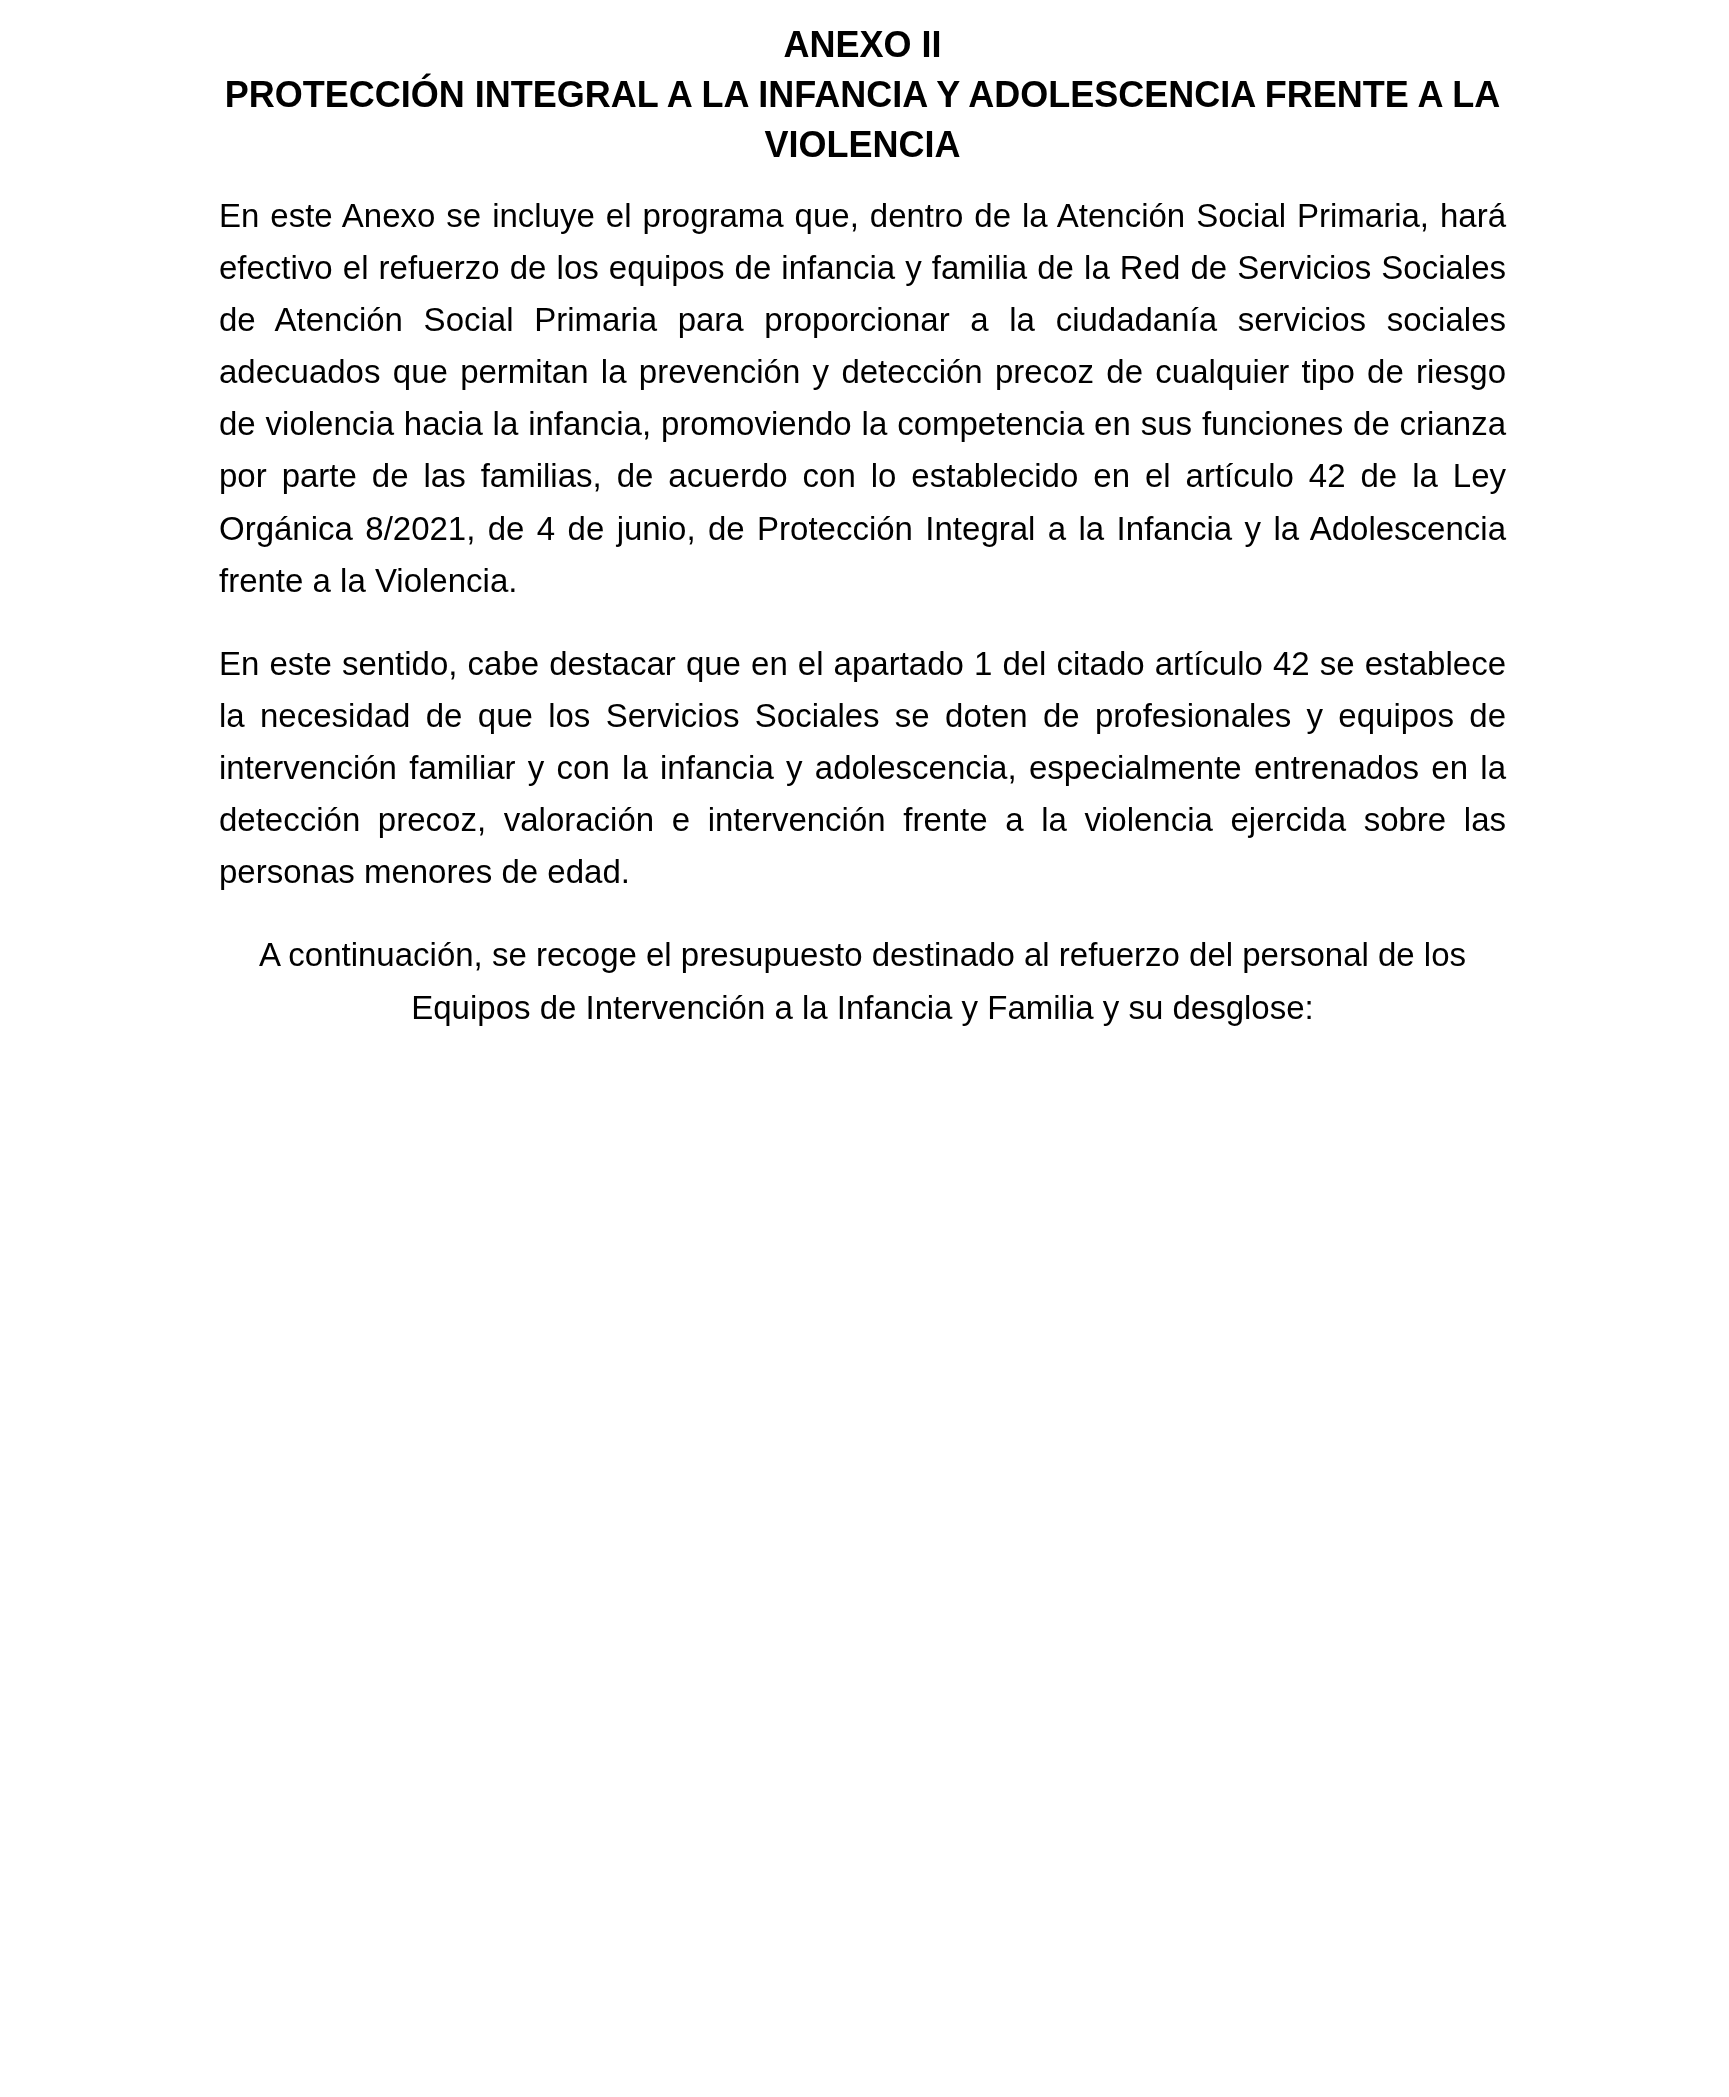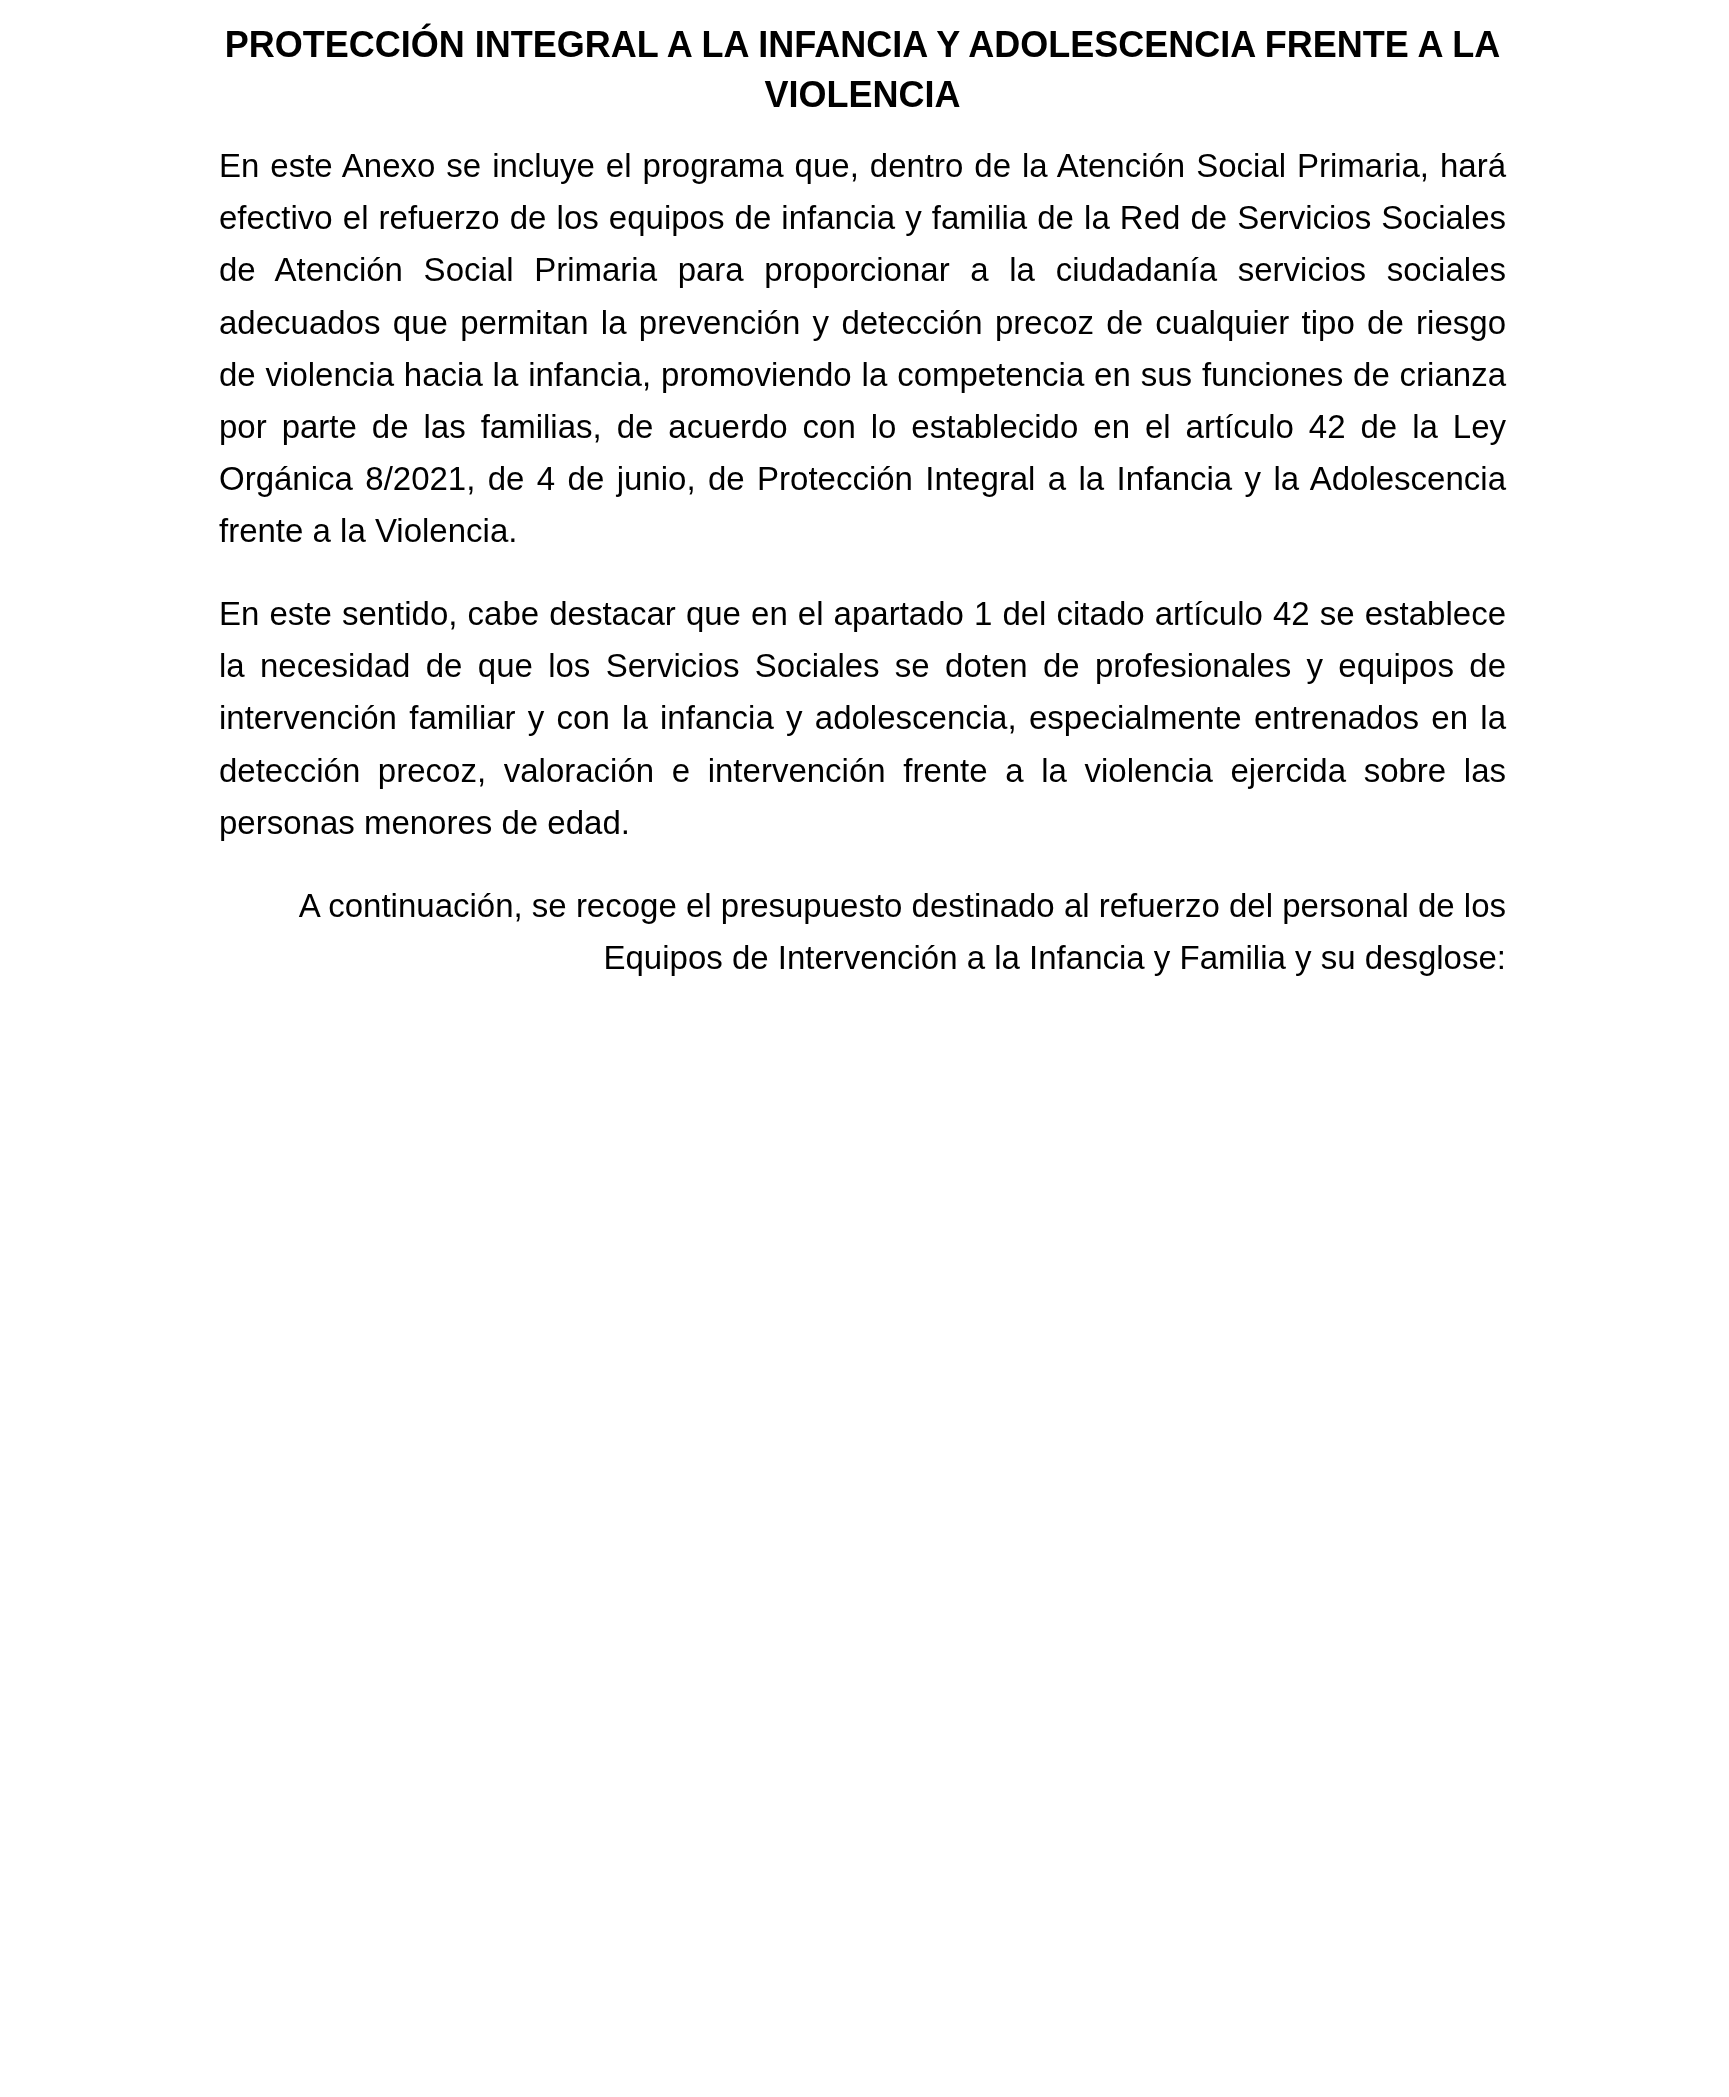--- a/index.html
+++ b/index.html
@@ -43,29 +43,30 @@
   .doc-body p {
     font-size: 33px;
     line-height: 1.58;
     text-align: justify;
     text-justify: inter-word;
     color: #000000;
     margin-bottom: 31px;
   }
 
   .doc-body p.last-para {
-    text-align: right;
+    text-align: center;
   }
 </style>
 </head>
 <body>
 
 <div class="page">
 
   <h1 class="doc-title">
+    <span class="title-line">ANEXO II</span>
     <span class="title-main">PROTECCIÓN INTEGRAL A LA INFANCIA Y ADOLESCENCIA FRENTE A LA VIOLENCIA</span>
   </h1>
 
   <div class="doc-body">
     <p>En este Anexo se incluye el programa que, dentro de la Atención Social Primaria, hará efectivo el refuerzo de los equipos de infancia y familia de la Red de Servicios Sociales de Atención Social Primaria para proporcionar a la ciudadanía servicios sociales adecuados que permitan la prevención y detección precoz de cualquier tipo de riesgo de violencia hacia la infancia, promoviendo la competencia en sus funciones de crianza por parte de las familias, de acuerdo con lo establecido en el artículo 42 de la Ley Orgánica 8/2021, de 4 de junio, de Protección Integral a la Infancia y la Adolescencia frente a la Violencia.</p>
 
     <p>En este sentido, cabe destacar que en el apartado 1 del citado artículo 42 se establece la necesidad de que los Servicios Sociales se doten de profesionales y equipos de intervención familiar y con la infancia y adolescencia, especialmente entrenados en la detección precoz, valoración e intervención frente a la violencia ejercida sobre las personas menores de edad.</p>
 
     <p class="last-para">A continuación, se recoge el presupuesto destinado al refuerzo del personal de los Equipos de Intervención a la Infancia y Familia y su desglose:</p>
   </div>

